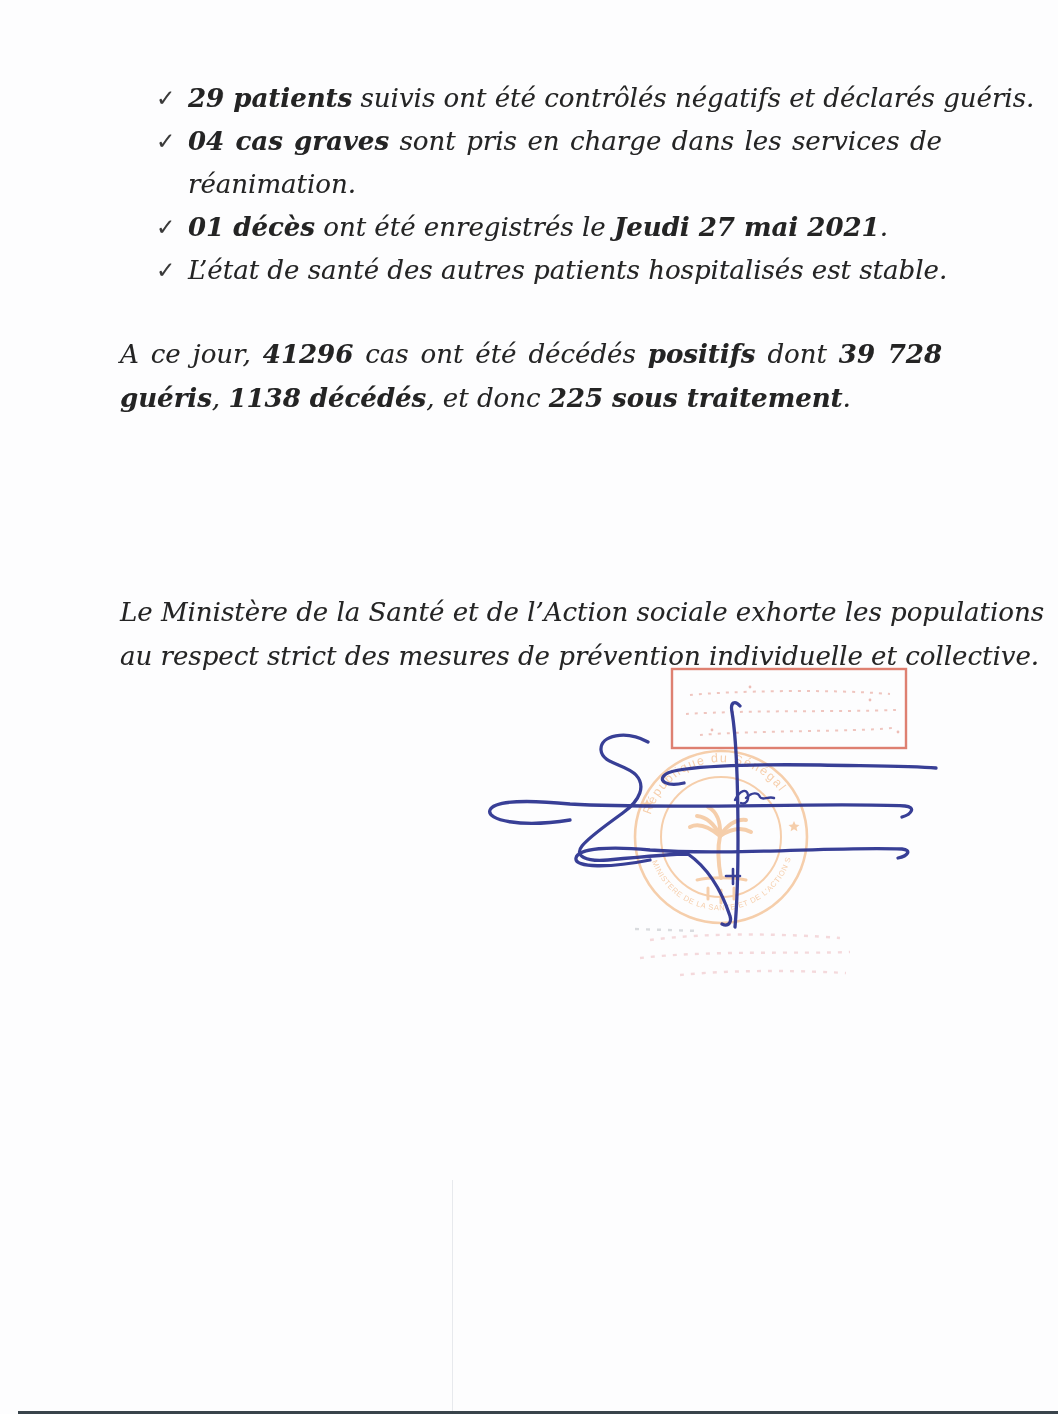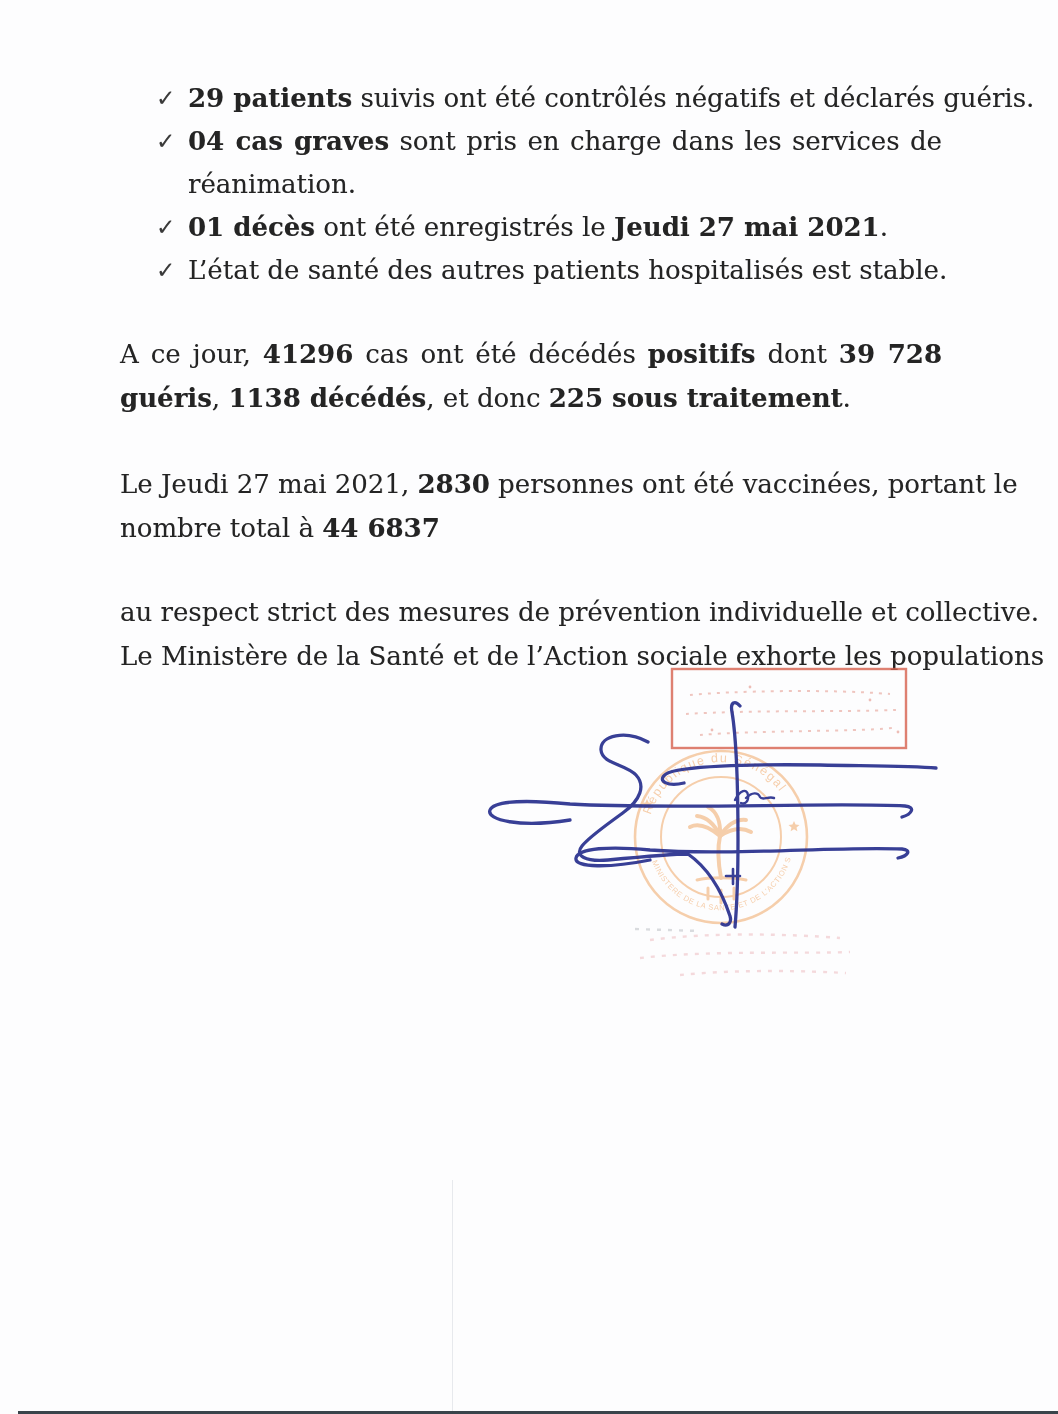--- a/index.html
+++ b/index.html
@@ -7,21 +7,21 @@
     position:relative; width:1058px; height:1414px; margin:0 auto;
     background:#fdfdfe; overflow:hidden;
     font-family:"DejaVu Serif", serif; color:#242424;
     --ink:#2a318f; --orange:#efa05a; --red:#d6604d; --pink:#e28a90; --bar:#39444b;
   }
   .bullets { position:absolute; left:120px; top:77px; width:822px; }
   .bullet { position:relative; padding-left:68px; font-size:26px; line-height:43px;
             text-shadow:0.3px 0.3px 0.4px rgba(30,30,30,0.28); }
   .bullet .marker { position:absolute; left:36px; top:0; line-height:43px;
                     font-family:"DejaVu Sans", sans-serif; font-size:23px; color:#3a3a3a; }
-  .line { white-space:nowrap; }
+  .line { white-space:nowrap;font-style:italic; }
   .line.just { white-space:normal; text-align:justify; text-align-last:justify; }
   .b { font-weight:bold; }
   .para { position:absolute; left:120px; width:822px; font-size:26px; line-height:44px;
           text-shadow:0.3px 0.3px 0.4px rgba(30,30,30,0.28); }
   #p1 { top:332px; } #p2 { top:462px; } #p3 { top:590px; }
   .sigarea { position:absolute; left:450px; top:640px; width:560px; height:360px; }
   .footer-bar { position:absolute; left:18px; right:0; bottom:0; height:3px; background:var(--bar); }
   .scanline { position:absolute; left:452px; top:1180px; width:1px; height:234px; background:rgba(190,195,205,0.35); }
 </style>
 </head>
@@ -51,28 +51,24 @@
       <span class="marker">✓</span>
       <div class="line"><span>L’état de santé des autres patients hospitalisés est stable.</span></div>
     </div>
   </div>
 
   <div class="para" id="p1">
     <div class="line just"><span>A ce jour, </span><span class="b">41296</span><span> cas ont été décédés </span><span class="b">positifs</span><span> dont </span><span class="b">39 728</span></div>
     <div class="line"><span class="b">guéris</span><span>, </span><span class="b">1138 décédés</span><span>, et donc </span><span class="b">225 sous traitement</span><span>.</span></div>
   </div>
 
-  <div class="para" id="p2">
-    <div class="line"><span>Le Jeudi 27 mai 2021, </span><span class="b">2830</span><span> personnes ont été vaccinées, portant le</span></div>
-    <div class="line"><span>nombre total à </span><span class="b">44 6837</span></div>
-  </div>
 
   <div class="para" id="p3">
+    <div class="line"><span>Le Ministère de la Santé et de l’Action sociale exhorte les populations</span></div>
     <div class="line"><span>au respect strict des mesures de prévention individuelle et collective.</span></div>
-    <div class="line"><span>Le Ministère de la Santé et de l’Action sociale exhorte les populations</span></div>
   </div>
 
   <svg class="sigarea" viewBox="0 0 560 360">
 
     <g opacity="0.5" style="stroke:var(--orange); fill:none; stroke-linecap:round;">
       <circle cx="271" cy="197" r="86" stroke-width="2.6"></circle>
       <circle cx="271" cy="197" r="60" stroke-width="2"></circle>
       <defs>
         <path id="arcTop" d="M 199 183 A 73 73 0 0 1 343 183"></path>
         <path id="arcBot" d="M 201 218 A 73 73 0 0 0 341 218"></path>

